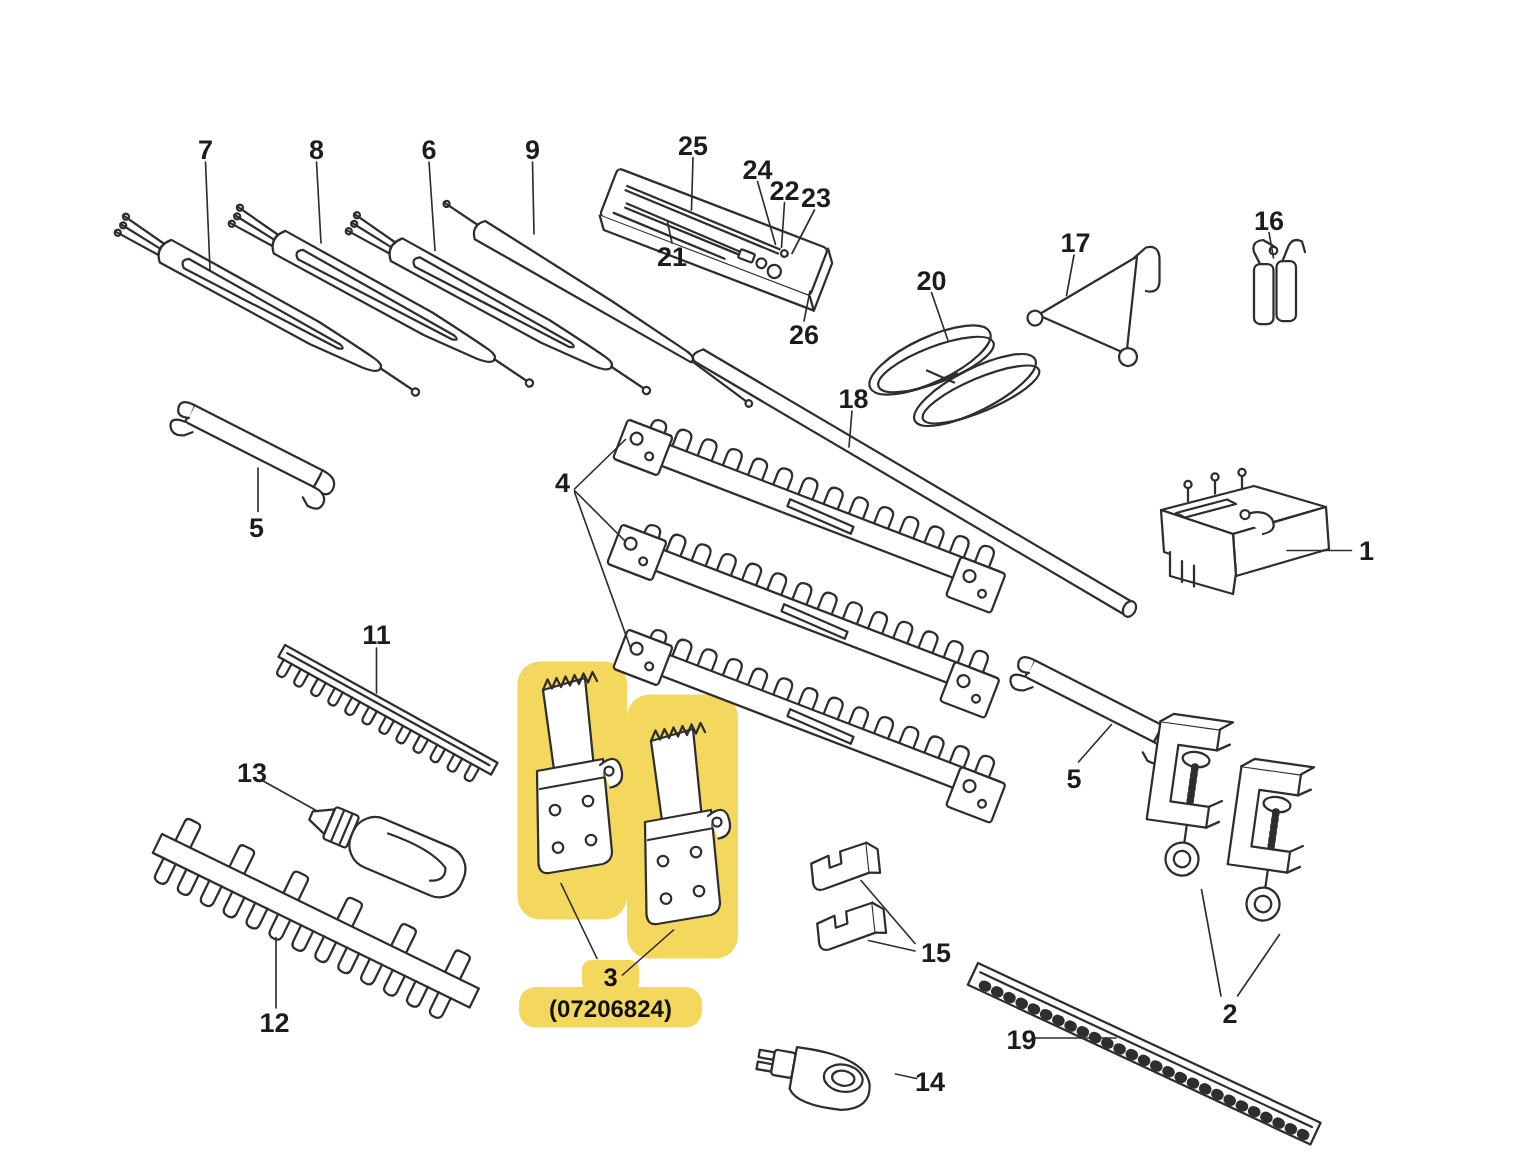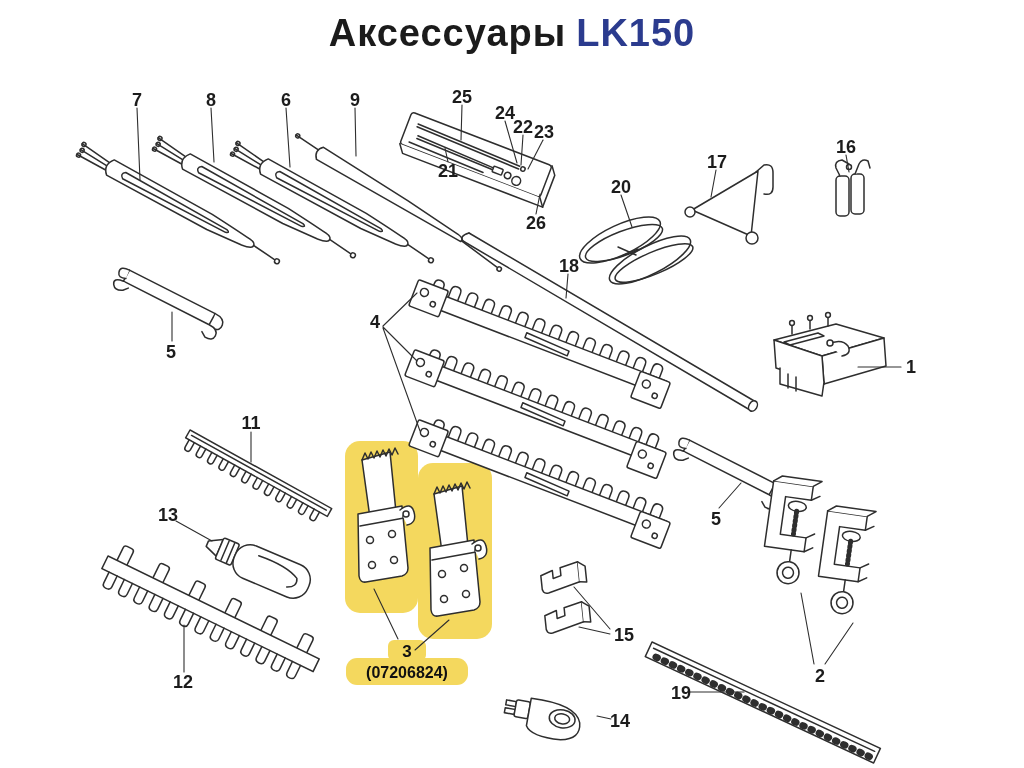--- a/index.html
+++ b/index.html
@@ -13,21 +13,20 @@
            fill:#1c1c1c;text-anchor:middle;stroke:none;}
   text.chiptxt{font-family:"Liberation Sans", sans-serif;font-weight:700;fill:#111;
                text-anchor:middle;stroke:none;}
   .leader{stroke:#2e2e2e;stroke-width:1.1;fill:none;}
 </style>
 </head>
 <body>
 
 <div class="page">
 
-  <h1 class="title"><span>Аксессуары</span><span class="model">LK150</span></h1>
 
   <svg class="canvas" width="1024" height="768" viewBox="0 0 1024 768">
 
     <defs>
 
       <path id="tooth" d="M0,1 V-8 Q0,-13 5,-13 Q10,-13 10,-8 V1"></path>
       <g id="trow">
         <use href="#tooth" x="0"></use>
           <use href="#tooth" x="18"></use>
           <use href="#tooth" x="36"></use>

